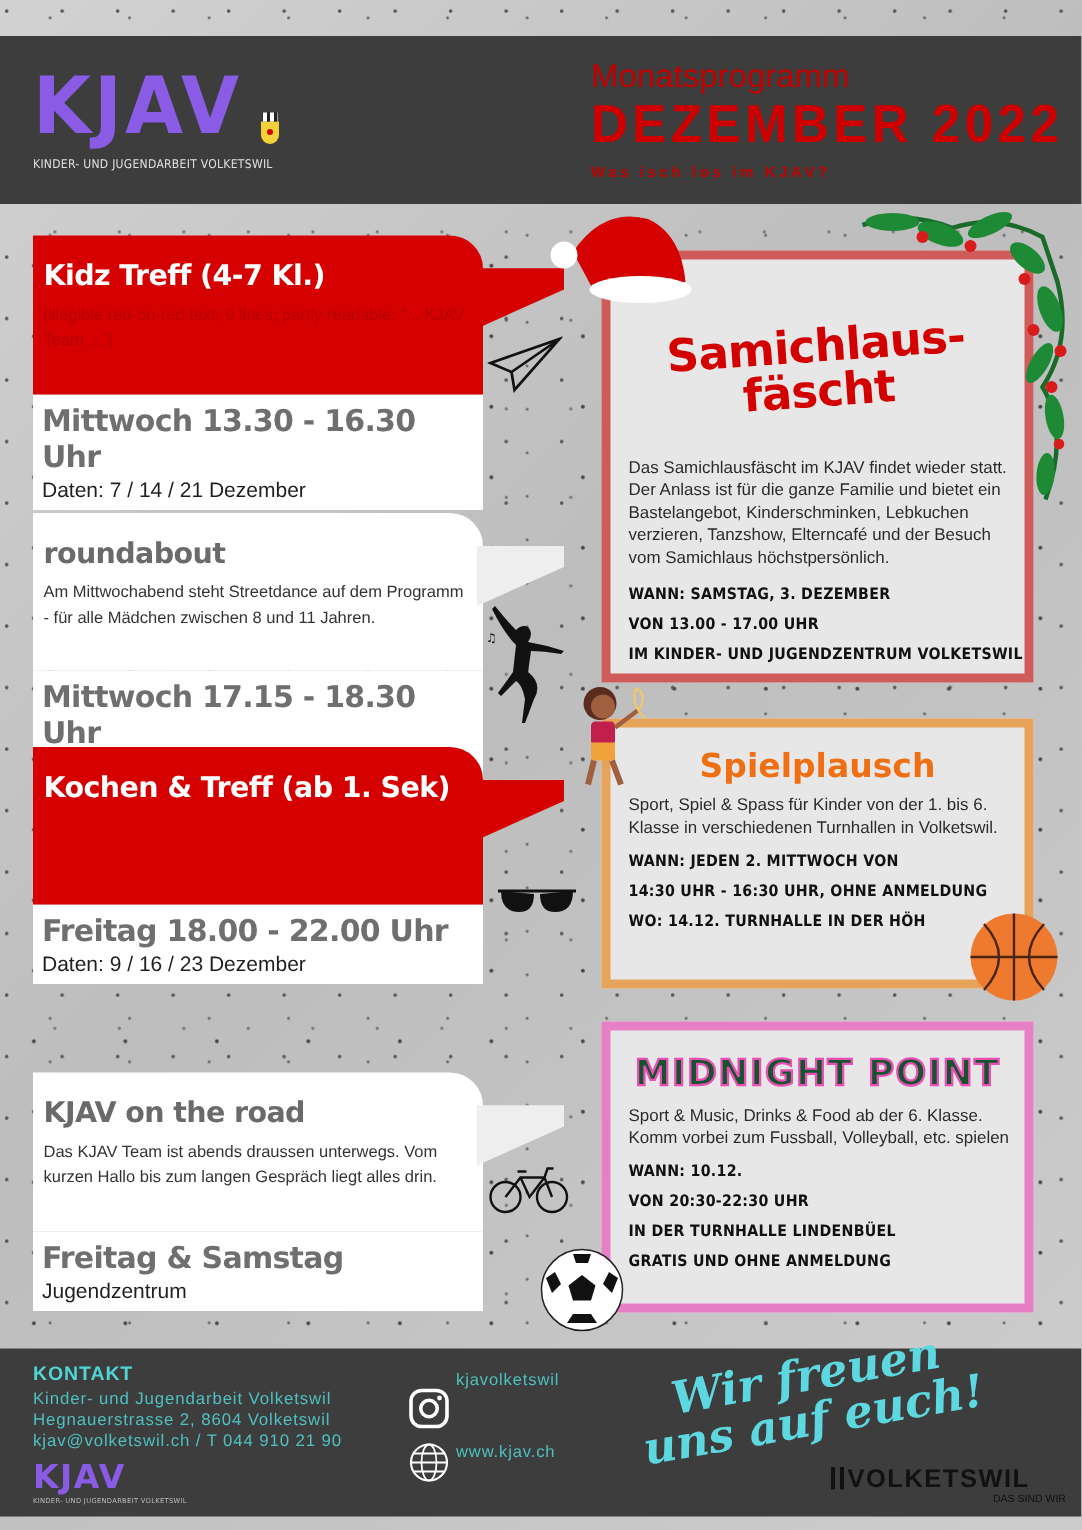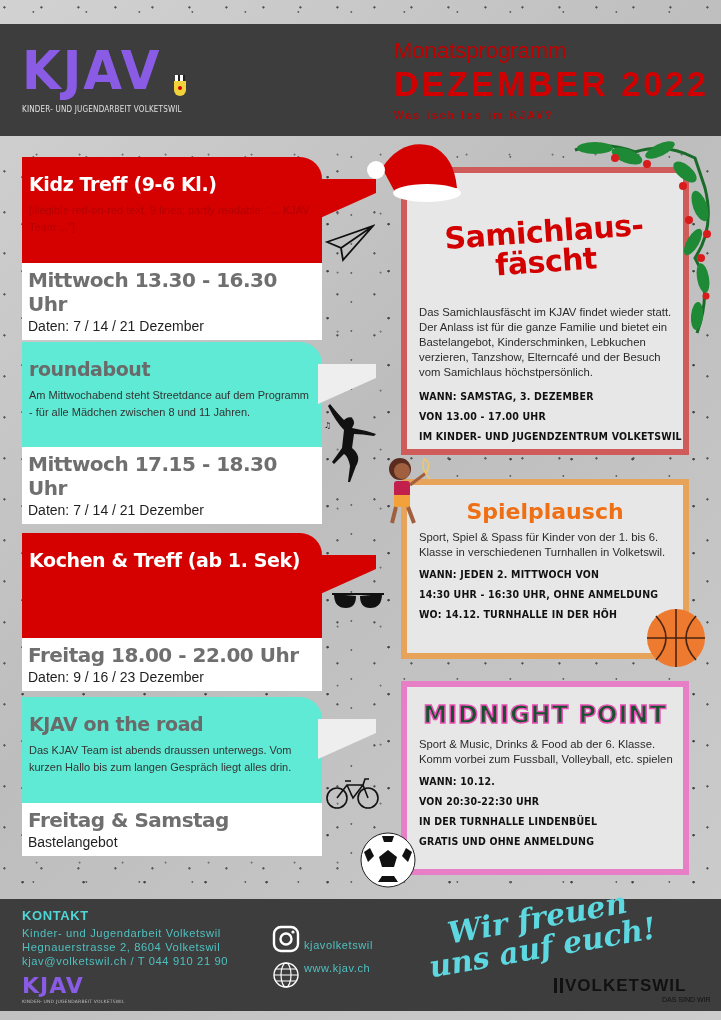--- a/index.html
+++ b/index.html
@@ -71,21 +71,21 @@
     }
     .card-tail {
       position: absolute; top: 22px; left: 296px;
       width: 0; height: 0;
       border-top: 14px solid transparent;
       border-left: 58px solid transparent;
       border-bottom: 26px solid transparent;
     }
     .card.red .card-top { background: #d50000; }
     .card.red .card-tail { border-left-color: #d50000; border-top-color: #d50000; }
-    .card.grey .card-top { background: #5eead4; }
+    .card.grey .card-top { background: #ffffff; }
     .card.grey .card-tail { border-left-color: #eeeeee; border-top-color: #eeeeee; }
     .card-title {
       font-family: "DejaVu Sans", sans-serif; font-weight: bold;
       font-size: 19px; line-height: 1.15; letter-spacing: -0.4px;
     }
     .card.red .card-title { color: #ffffff; }
     .card.grey .card-title { color: #6a6a6a; }
     .card-desc {
       margin-top: 6px; font-size: 11px; line-height: 17px;
       font-family: "Liberation Sans", sans-serif;
@@ -210,61 +210,61 @@
   <div class="logo-crest"></div>
   <div class="logo-sub">KINDER- UND JUGENDARBEIT VOLKETSWIL</div>
   <div class="hdr-monat">Monatsprogramm</div>
   <div class="hdr-dez">DEZEMBER 2022</div>
   <div class="hdr-was">Was isch los im KJAV?</div>
 </div>
 
 <div class="card red" style="top:157px">
   <div class="card-top" style="height:106px">
     <div class="card-tail"></div>
-    <div class="card-title">Kidz Treff (9-6 Kl.)</div>
+    <div class="card-title">Kidz Treff (4-7 Kl.)</div>
     <div class="card-desc">[illegible red-on-red text, 9 lines; partly readable: "... KJAV Team ..."]</div>
   </div>
   <div class="card-bottom">
     <div class="card-time">Mittwoch 13.30 - 16.30 Uhr</div>
     <div class="card-dates">Daten: 7 / 14 / 21  Dezember</div>
   </div>
 </div>
 
 <div class="card grey" style="top:342px">
   <div class="card-top" style="height:105px">
     <div class="card-tail"></div>
     <div class="card-title">roundabout</div>
     <div class="card-desc">Am Mittwochabend steht Streetdance auf dem Programm - für alle Mädchen zwischen 8 und 11 Jahren.</div>
   </div>
   <div class="card-bottom">
     <div class="card-time">Mittwoch 17.15 - 18.30 Uhr</div>
     <div class="card-dates">Daten: 7 / 14 / 21 Dezember</div>
   </div>
 </div>
 
-<div class="card red" style="top:533px">
+<div class="card red" style="top:498px">
   <div class="card-top" style="height:105px">
     <div class="card-tail"></div>
     <div class="card-title">Kochen &amp; Treff (ab 1. Sek)</div>
   </div>
   <div class="card-bottom">
     <div class="card-time">Freitag 18.00 - 22.00 Uhr</div>
     <div class="card-dates">Daten: 9 / 16 / 23 Dezember</div>
   </div>
 </div>
 
-<div class="card grey" style="top:697px">
+<div class="card grey" style="top:715px">
   <div class="card-top" style="height:106px">
     <div class="card-tail"></div>
     <div class="card-title">KJAV on the road</div>
     <div class="card-desc">Das KJAV Team ist abends draussen unterwegs. Vom kurzen Hallo bis zum langen Gespräch liegt alles drin.</div>
   </div>
   <div class="card-bottom">
     <div class="card-time">Freitag &amp; Samstag</div>
-    <div class="card-dates">Bastelangebot</div>
+    <div class="card-dates">Jugendzentrum</div>
   </div>
 </div>
 
 <div class="rbox" id="box-sami">
   <div class="rbox-title">
     <div>Samichlaus-</div>
     <div>fäscht</div>
   </div>
   <div class="rbox-text">Das Samichlausfäscht im KJAV findet wieder statt. Der Anlass ist für die ganze Familie und bietet ein Bastelangebot, Kinderschminken, Lebkuchen verzieren, Tanzshow, Elterncafé und der Besuch vom Samichlaus höchstpersönlich.</div>
   <div class="rbox-info">
@@ -371,21 +371,21 @@
   <div class="ft-line" style="top:42px">Hegnauerstrasse 2, 8604 Volketswil</div>
   <div class="ft-line" style="top:56px">kjav@volketswil.ch / T 044 910 21 90</div>
   <div class="ft-logo">KJAV</div>
   <div class="ft-logo-sub">KINDER- UND JUGENDARBEIT VOLKETSWIL</div>
 
   <svg class="ft-icon" style="top:26px" viewBox="0 0 28 28">
     <rect x="2" y="2" width="24" height="24" rx="7" stroke="#fff" stroke-width="2.4" fill="none"></rect>
     <circle cx="14" cy="14" r="5.5" stroke="#fff" stroke-width="2.4" fill="none"></circle>
     <circle cx="21" cy="7" r="1.6" fill="#fff"></circle>
   </svg>
-  <a class="ft-social" style="top:40px">kjavolketswil</a>
+  <a class="ft-social" style="top:15px">kjavolketswil</a>
 
   <svg class="ft-icon" style="top:62px" viewBox="0 0 28 28">
     <circle cx="14" cy="14" r="12" stroke="#fff" stroke-width="1.4" fill="none"></circle>
     <ellipse cx="14" cy="14" rx="5" ry="12" stroke="#fff" stroke-width="1.2" fill="none"></ellipse>
     <path d="M2 14 L26 14 M4 8 L24 8 M4 20 L24 20" stroke="#fff" stroke-width="1.2"></path>
   </svg>
   <a class="ft-social" style="top:63px">www.kjav.ch</a>
 
   <div class="ft-slogan">Wir freuen uns auf euch!</div>
 

